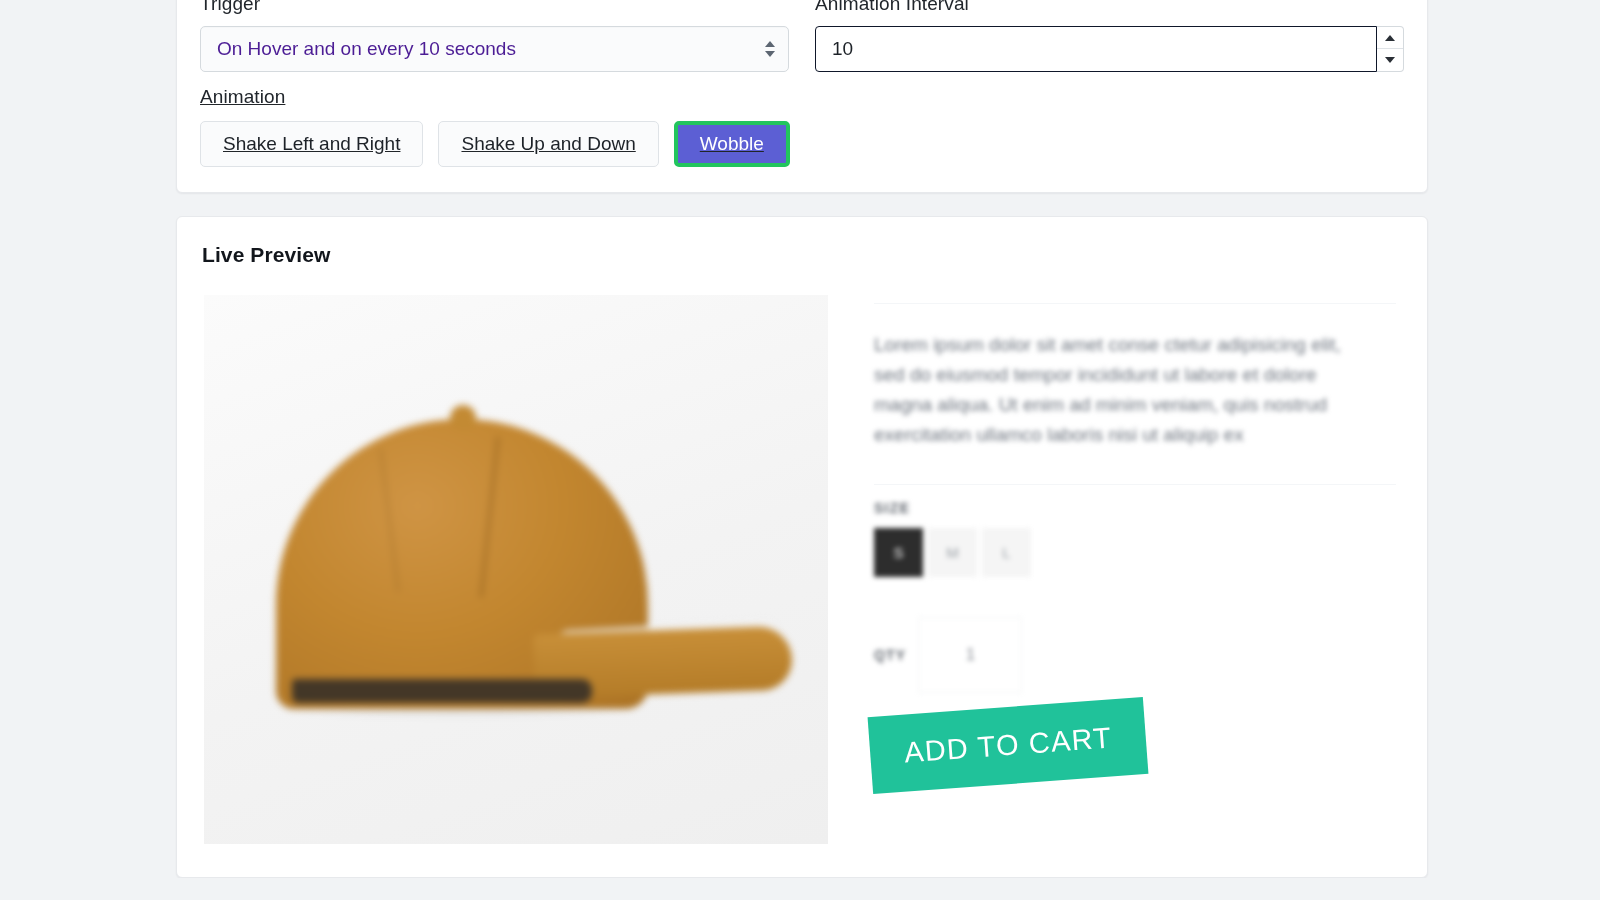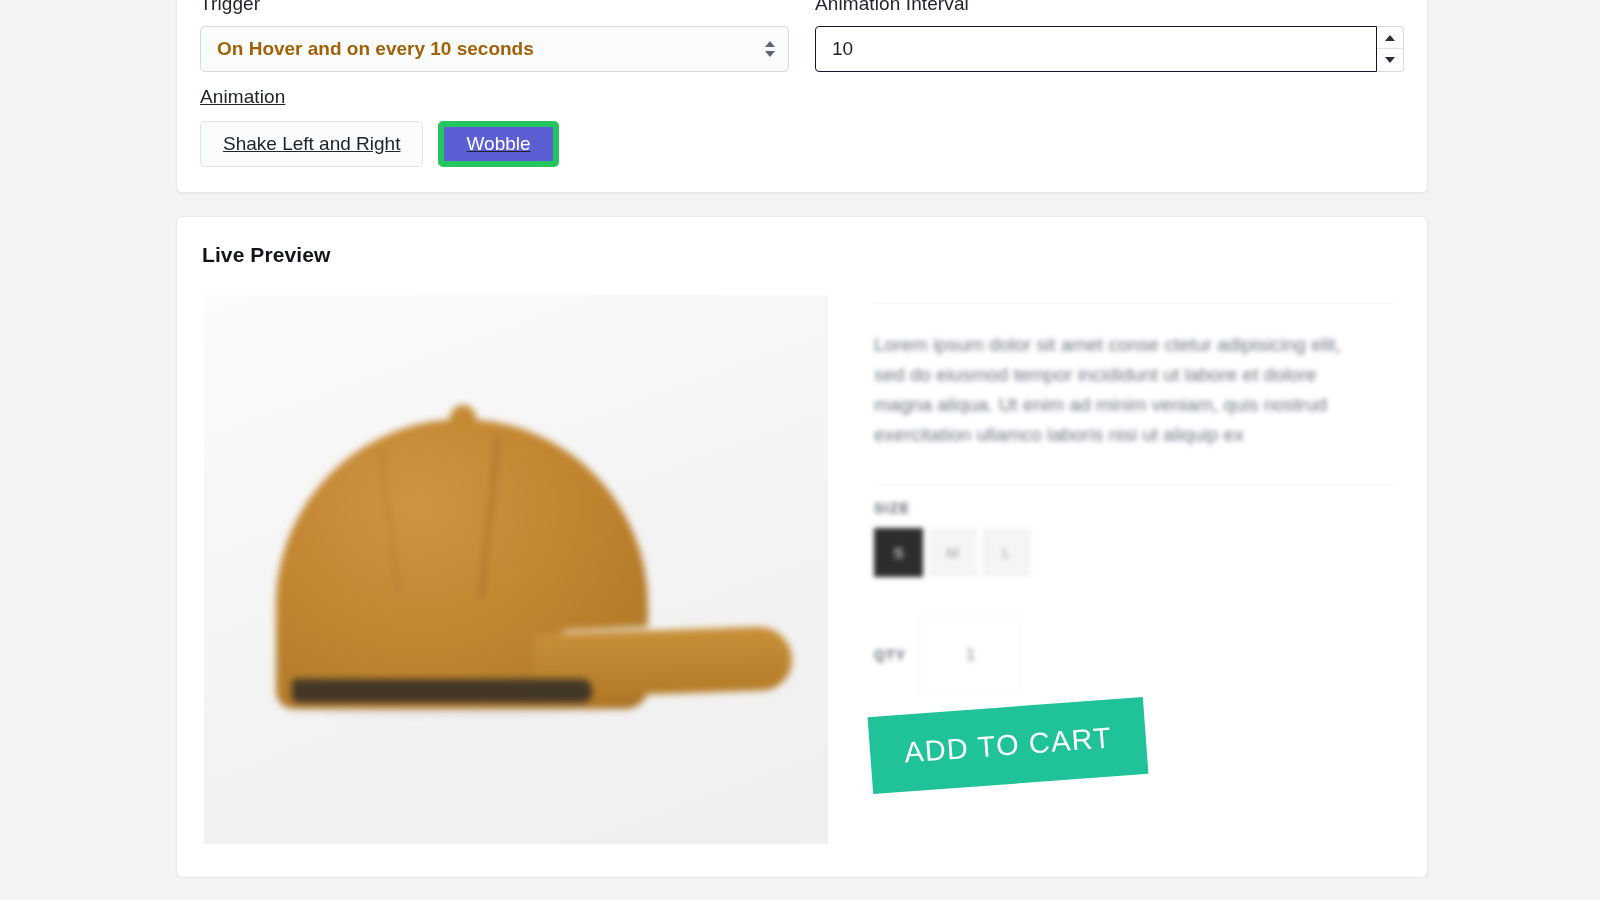--- a/index.html
+++ b/index.html
@@ -62,26 +62,25 @@
     margin-top: 11px;
   }
 
   .fake-select {
     width: 100%;
     height: 46px;
     background: #fafbfc;
     border: 1px solid #d5dade;
     border-radius: 5px;
     font-size: 19px;
-    color: #a16207;
+    color: #4c1d95;
     display: flex;
     align-items: center;
     padding: 0 40px 0 16px;
     box-shadow: inset 0 1px 1px rgba(0,0,0,0.02);
-    font-weight: bold;
   }
 
   .select-chevrons {
     position: absolute;
     right: 14px;
     top: 50%;
     transform: translateY(-50%);
     display: flex;
     flex-direction: column;
     gap: 4px;
@@ -154,21 +153,21 @@
     align-items: center;
     justify-content: center;
     background: #fafbfc;
     border: 1px solid #dfe3e7;
     color: #1d2228;
     white-space: nowrap;
     cursor: pointer;
   }
   .anim-btn.active {
     background: #5c5fd4;
-    border: 6px solid #22c55e;
+    border: 4px solid #22c55e;
     color: #ffffff;
     font-weight: 400;
   }
 
   
   .preview-title {
     position: absolute;
     top: 26px;
     left: 25px;
     font-size: 21px;
@@ -429,20 +428,21 @@
         </div>
       </div>
     </div>
 
   </div>
 
   <div class="anim-block">
     <div class="field-label">Animation</div>
     <div class="btn-group">
       <div class="anim-btn">Shake Left and Right</div>
+      <div class="anim-btn">Shake Up and Down</div>
       <div class="anim-btn active">Wobble</div>
     </div>
   </div>
 
 </div>
 
 <div class="card" id="preview-card">
 
   <div class="preview-title">Live Preview</div>
 

